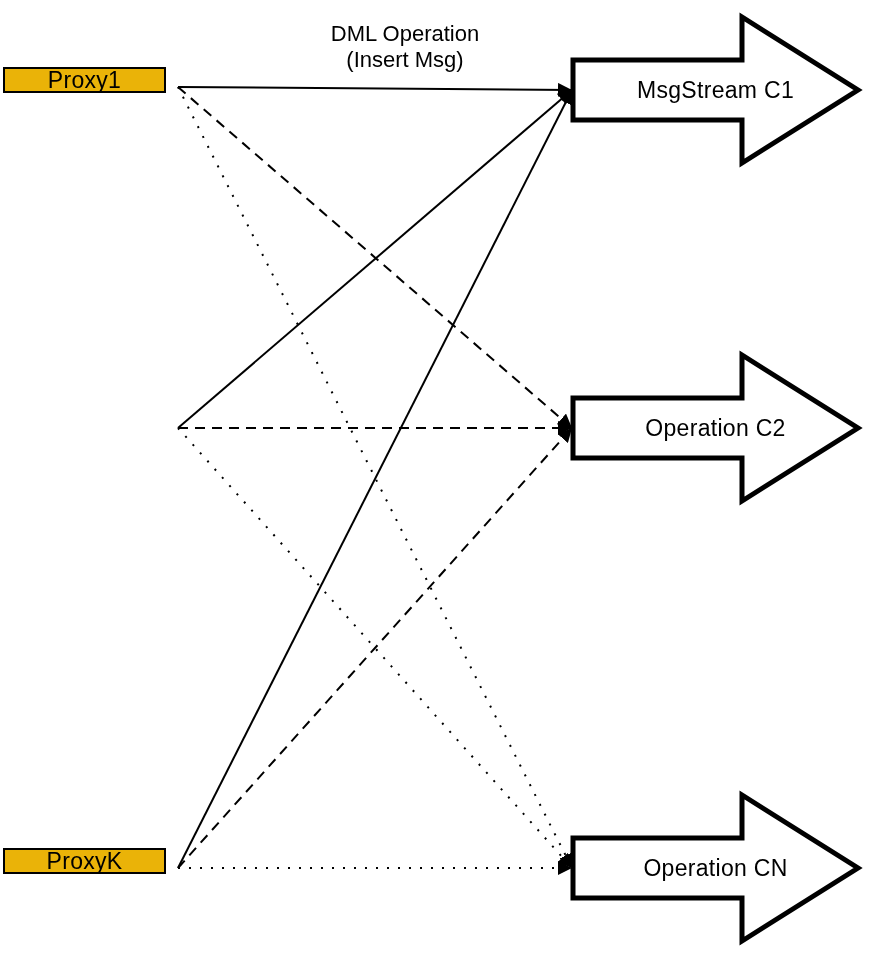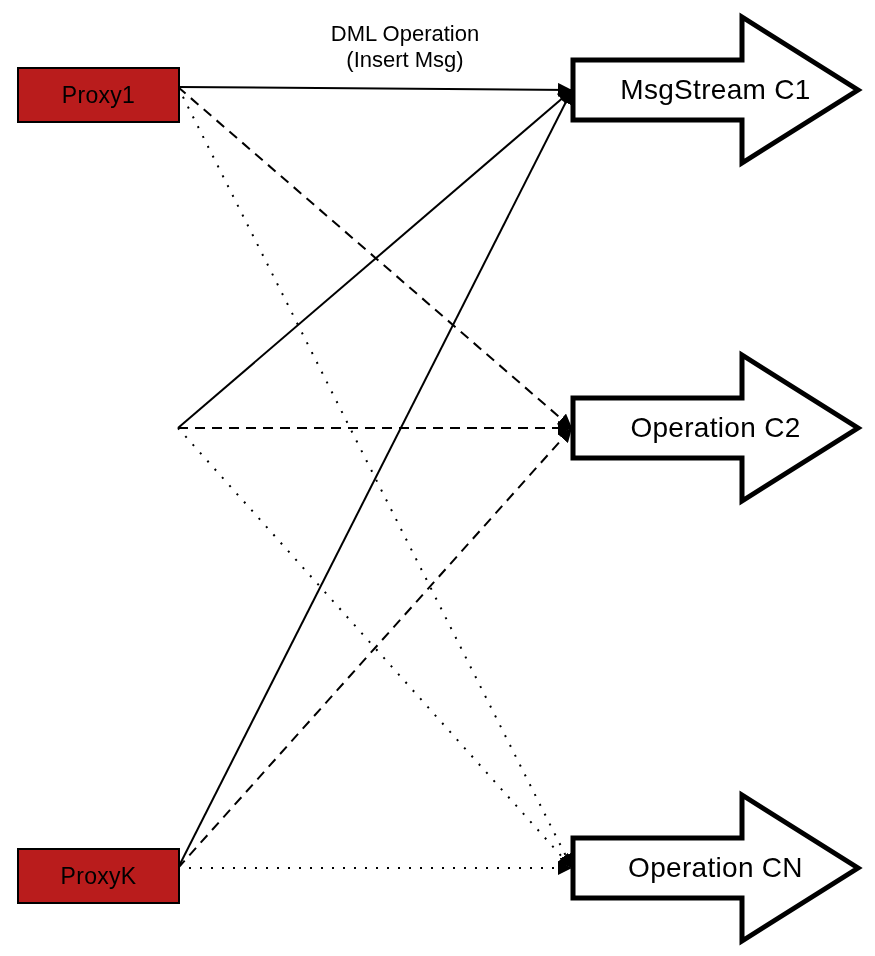--- a/index.html
+++ b/index.html
@@ -30,44 +30,44 @@
   .conn.dashed { stroke-dasharray: 10 7; }
   .conn.dotted { stroke-dasharray: 2 9; }
   .stream-shape {
     fill: #ffffff;
     stroke: #000000;
     stroke-width: 5;
     stroke-linejoin: miter;
   }
   .proxy-box {
     position: absolute;
-    left: 17px;
+    left: 3px;
     width: 163px;
-    height: 56px;
+    height: 26px;
     box-sizing: border-box;
     border: 2px solid #000000;
-    background: #b91c1c;
+    background: #eab308;
     display: flex;
     align-items: center;
     justify-content: center;
     font-size: 23px;
     letter-spacing: 0.3px;
   }
   .proxy-1 { top: 67px; }
   .proxy-2 { top: 408px; }
   .proxy-k { top: 848px; }
   .stream-label {
     position: absolute;
     left: 573px;
     width: 285px;
     height: 40px;
     display: flex;
     align-items: center;
     justify-content: center;
-    font-size: 28px;
+    font-size: 23px;
     letter-spacing: 0.3px;
     pointer-events: none;
   }
   .stream-label-c1 { top: 70px; }
   .stream-label-c2 { top: 408px; }
   .stream-label-cn { top: 848px; }
   .dml-label {
     position: absolute;
     left: 293px;
     top: 21px;

